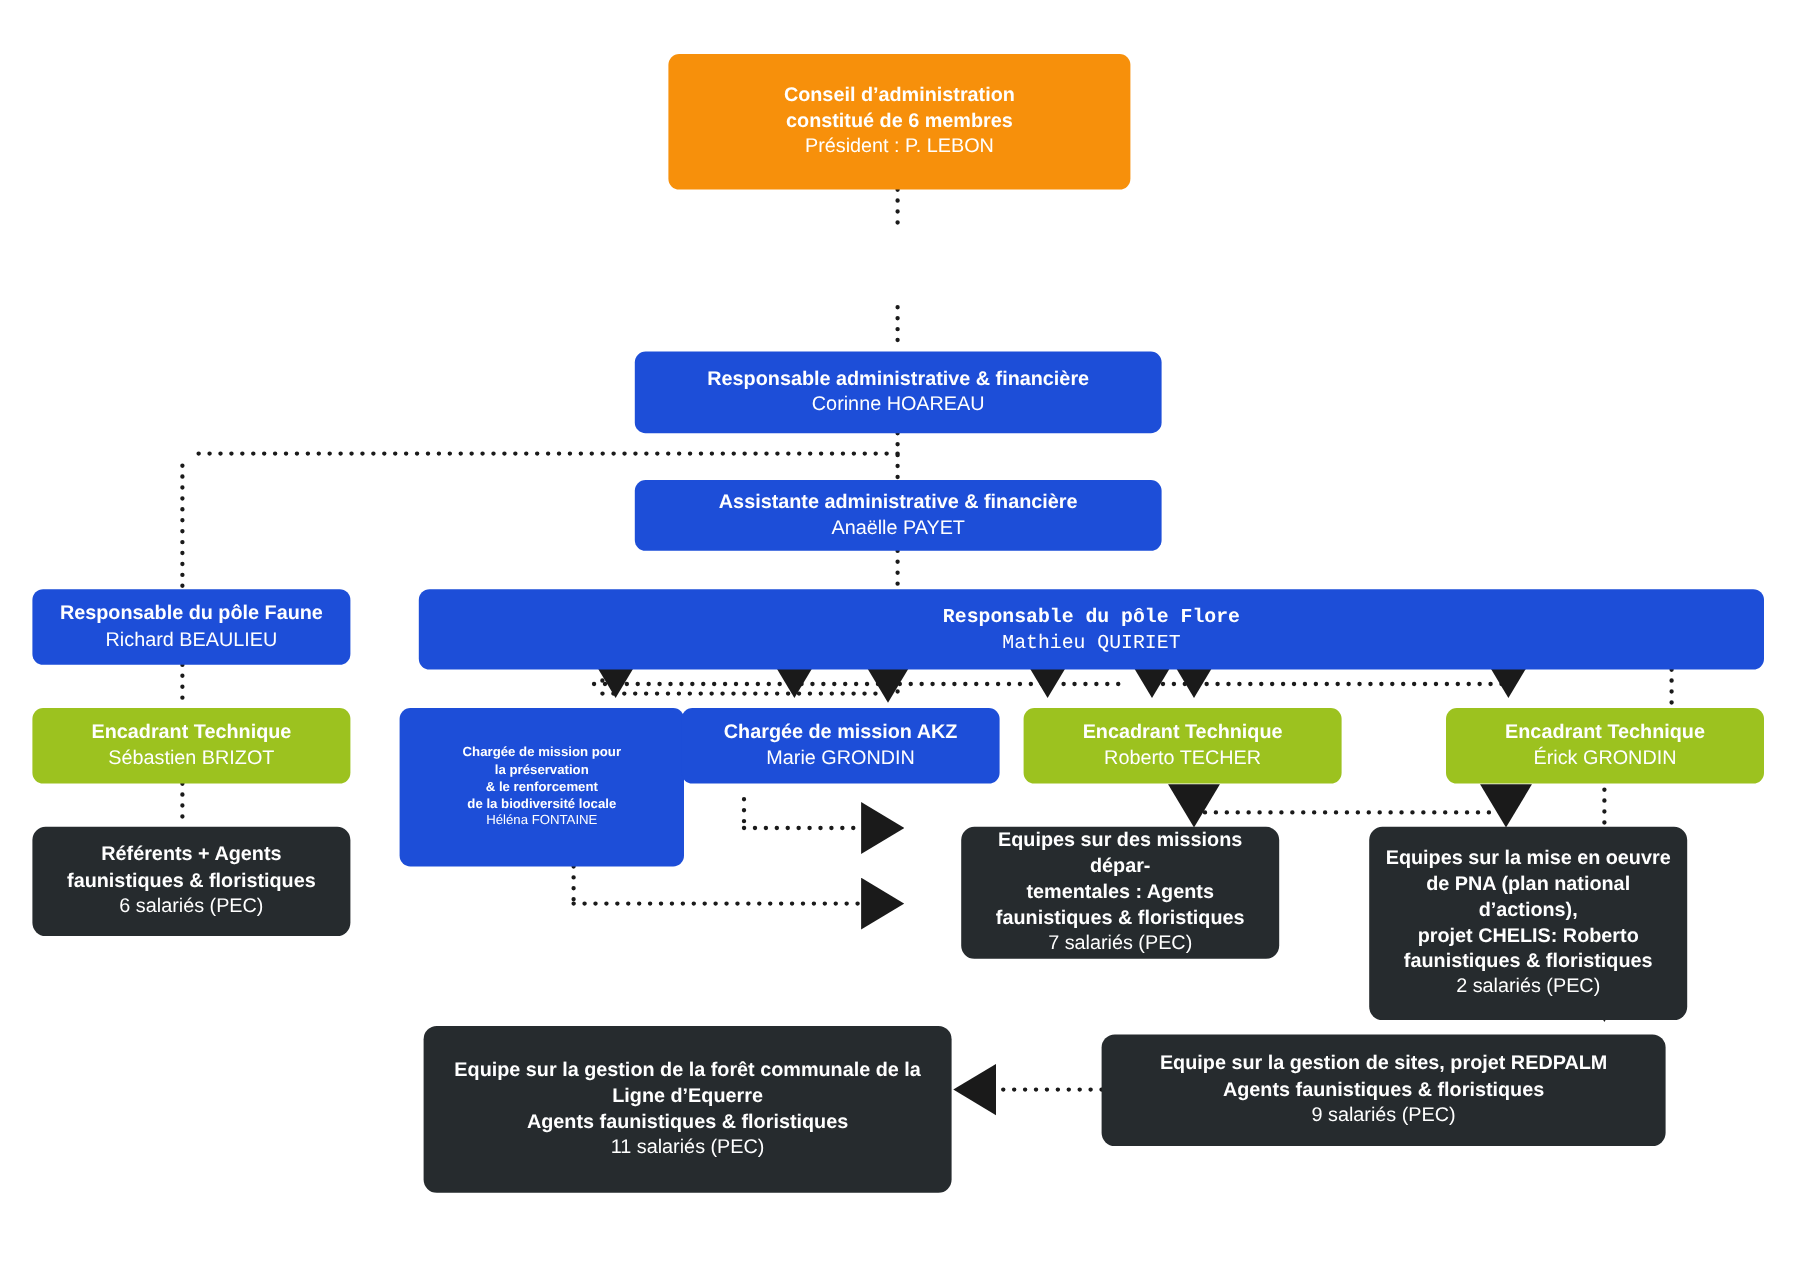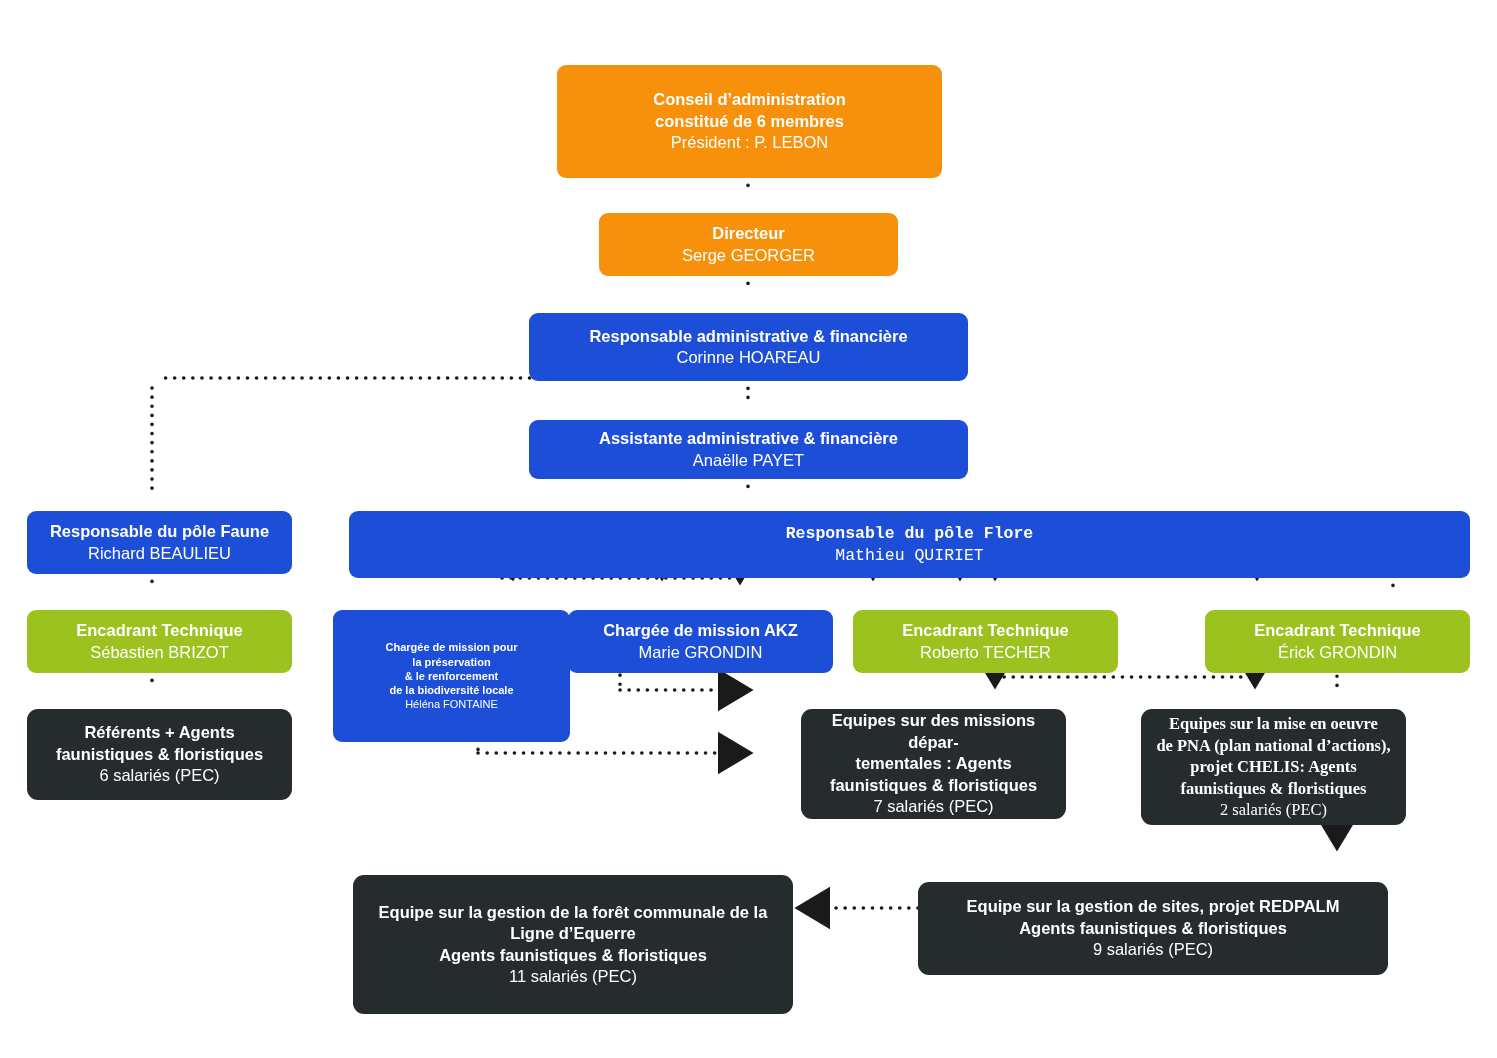--- a/index.html
+++ b/index.html
@@ -26,21 +26,20 @@
     border-radius:9px;
     display:flex;
     flex-direction:column;
     align-items:center;
     justify-content:center;
     text-align:center;
     color:#ffffff;
     padding:0 10px;
     line-height:1.3;
     z-index:2;
-    margin-top:20px;
   }
   .node .t-bold{ font-weight:bold; }
   .node .t-light{ font-weight:normal; }
   .orange{ background:#F7900B; }
   .tan{ background:#1d4ed8; }
   .green{ background:#9CC21F; }
   .dark{ background:#262B2E; border-radius:11px; }
 
   .fs16{ font-size:16.5px; }
   .fs155{ font-size:11px; }
@@ -117,24 +116,20 @@
       <path d="M918,908 L798,908" marker-end="url(#arrow-left)"></path>
     </g>
   </svg>
 
   <div class="node orange fs16" style="left:557px;top:45px;width:385px;height:113px;">
     <div class="t-bold">Conseil d’administration</div>
     <div class="t-bold">constitué de 6 membres</div>
     <div class="t-light">Président : P. LEBON</div>
   </div>
 
-  <div class="node orange fs16" style="left:599px;top:193px;width:299px;height:63px;">
-    <div class="t-bold">Directeur</div>
-    <div class="t-light">Serge GEORGER</div>
-  </div>
 
   <div class="node tan fs16" style="left:529px;top:293px;width:439px;height:68px;">
     <div class="t-bold">Responsable administrative &amp; financière</div>
     <div class="t-light">Corinne HOAREAU</div>
   </div>
 
   <div class="node tan fs16" style="left:529px;top:400px;width:439px;height:59px;">
     <div class="t-bold">Assistante administrative &amp; financière</div>
     <div class="t-light">Anaëlle PAYET</div>
   </div>
@@ -183,24 +178,24 @@
     <div class="t-light">6 salariés (PEC)</div>
   </div>
 
   <div class="node dark fs16" style="left:801px;top:689px;width:265px;height:110px;">
     <div class="t-bold">Equipes sur des missions dépar-</div>
     <div class="t-bold">tementales : Agents</div>
     <div class="t-bold">faunistiques &amp; floristiques</div>
     <div class="t-light">7 salariés (PEC)</div>
   </div>
 
-  <div class="node dark fs16" style="left:1141px;top:689px;width:265px;height:116px;font-family:Liberation Serif, serif;">
+  <div class="node dark fs16" style="left:1141px;top:689px;width:265px;height:161px;">
     <div class="t-bold">Equipes sur la mise en oeuvre</div>
     <div class="t-bold">de PNA (plan national d’actions),</div>
-    <div class="t-bold">projet CHELIS: Agents</div>
+    <div class="t-bold">projet CHELIS: Roberto</div>
     <div class="t-bold">faunistiques &amp; floristiques</div>
     <div class="t-light">2 salariés (PEC)</div>
   </div>
 
   <div class="node dark fs16" style="left:353px;top:855px;width:440px;height:139px;">
     <div class="t-bold">Equipe sur la gestion de la forêt communale de la</div>
     <div class="t-bold">Ligne d’Equerre</div>
     <div class="t-bold">Agents faunistiques &amp; floristiques</div>
     <div class="t-light">11 salariés (PEC)</div>
   </div>

